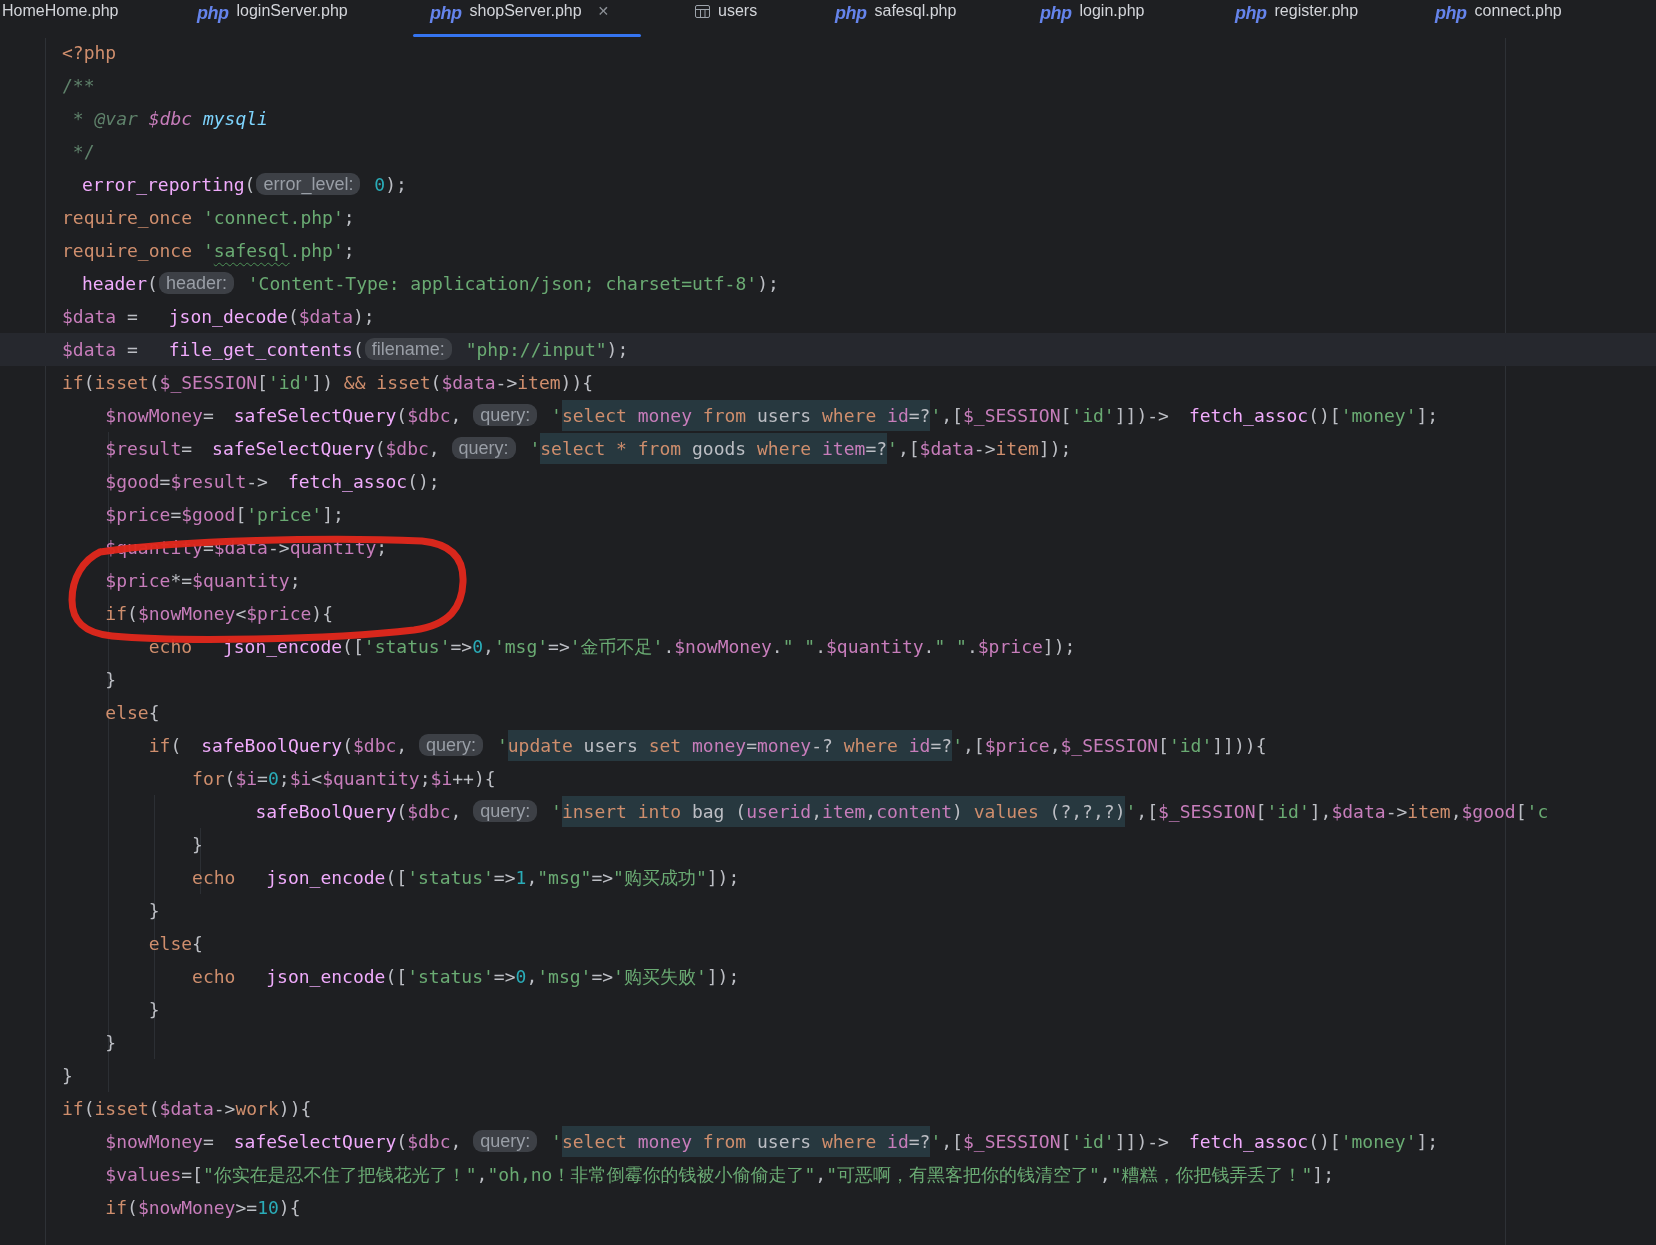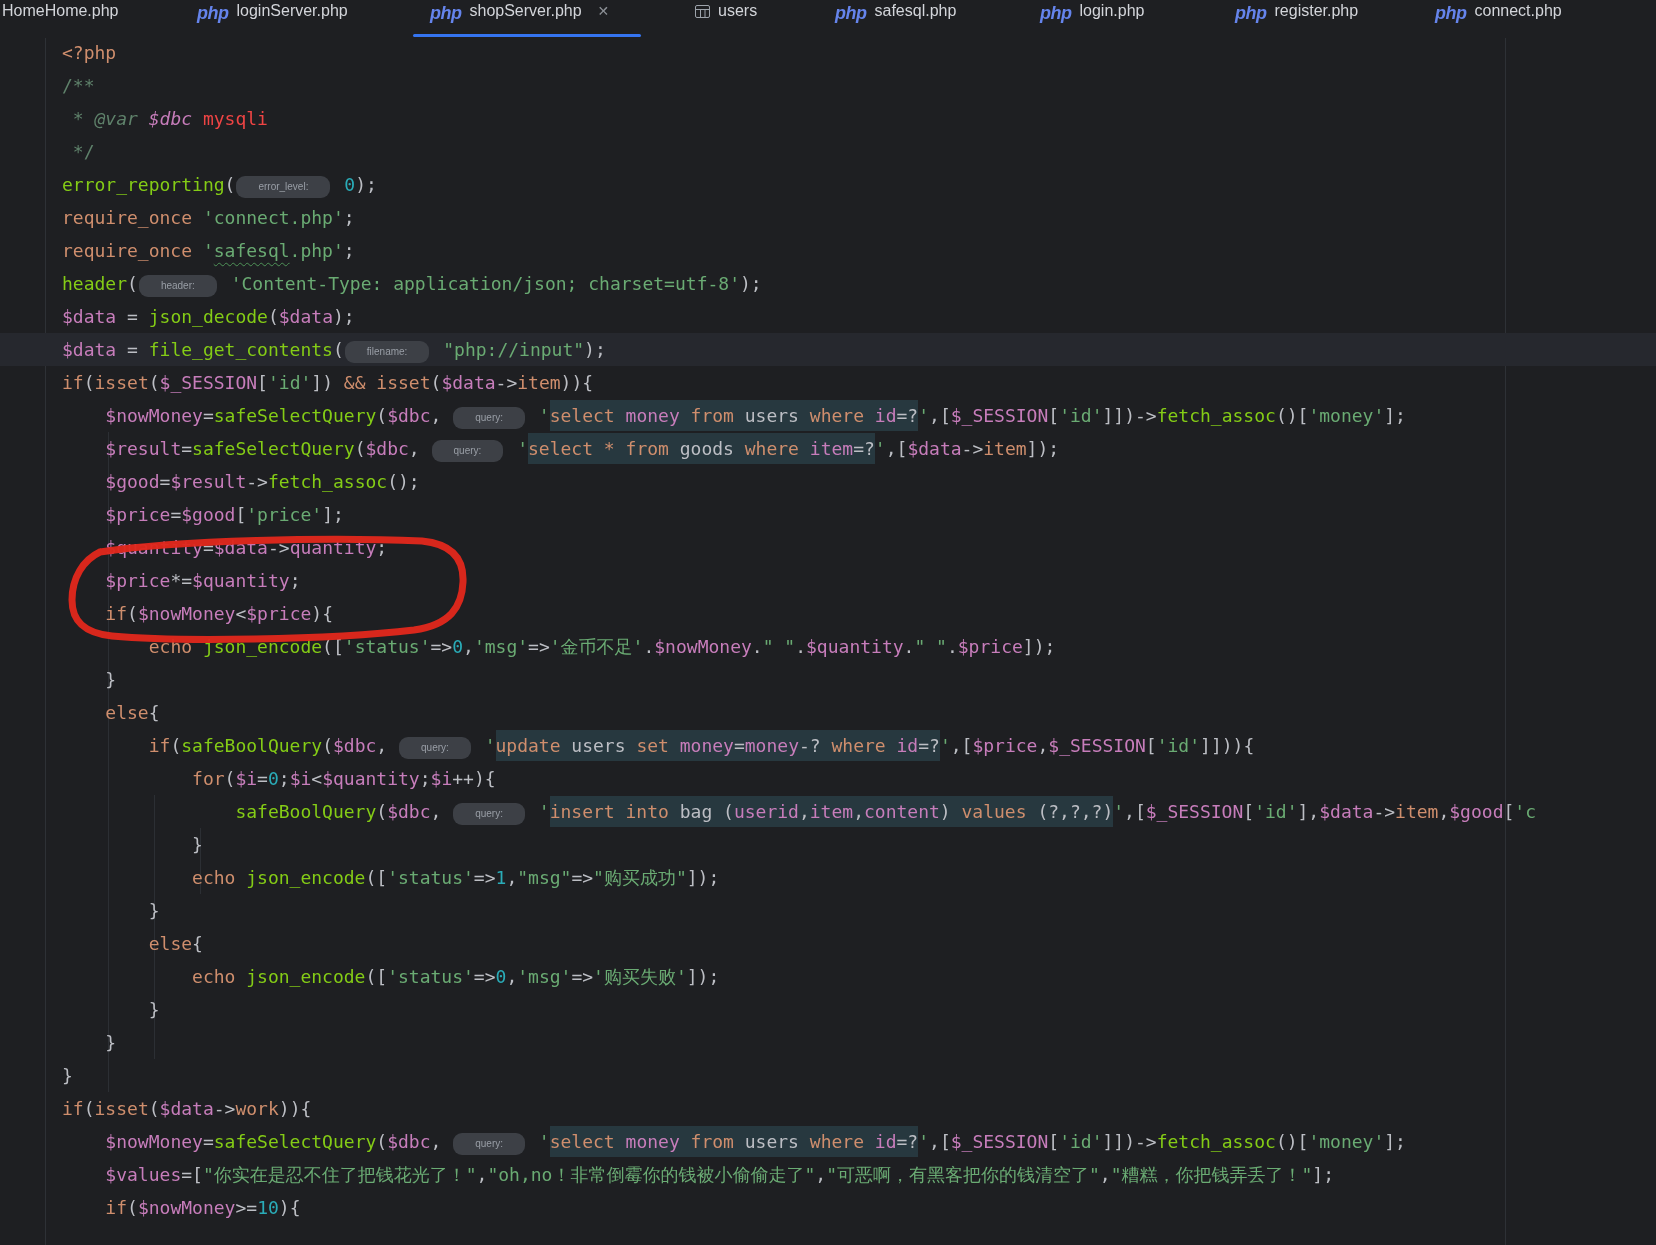--- a/index.html
+++ b/index.html
@@ -16,26 +16,26 @@
   .tabclose{margin-left:16px;color:#8c9096;font-size:14px;position:relative;top:1px;}
   .active-underline{position:absolute;left:413px;bottom:1px;width:228px;height:3px;
                     background:#3574f0;border-radius:2px;}
   
   .editor{position:absolute;left:0;top:38px;width:1656px;height:1207px;background:#1e1f22;overflow:hidden;}
   .vline{position:absolute;top:0;bottom:0;width:1px;background:#2e3136;}
   .iguide{position:absolute;width:1px;background:#2c2f34;}
   .code{position:relative;margin-top:-2px;}
   .line{height:33px;line-height:33px;white-space:pre;font-size:18px;padding-left:62px;color:#bcbec4;}
   .line.current{background:#26282e;}
-  .kw{color:#cf8e6d;} .fn{color:#84cc16;} .var{color:#c77dbb;} .str{color:#6aab73;}
+  .kw{color:#cf8e6d;} .fn{color:#f0abfc;margin-left:20px;} .var{color:#c77dbb;} .str{color:#6aab73;}
   .num{color:#2aacb8;} .pl{color:#bcbec4;}
   .cm{color:#5f826b;} .cmi{color:#5f826b;font-style:italic;}
-  .cmv{color:#c77dbb;font-style:italic;} .cmt2{color:#ef4444;}
-  .hint{display:inline-block;background:#3d4046;color:#999ea6;border-radius:9px;padding:0 22px;
-        font-size:10px;line-height:22px;vertical-align:1px;margin:0 3px 0 1px;
+  .cmv{color:#c77dbb;font-style:italic;} .cmt2{color:#7dd3fc;font-style:italic;}
+  .hint{display:inline-block;background:#3d4046;color:#999ea6;border-radius:9px;padding:0 7px;
+        font-size:18px;line-height:22px;vertical-align:1px;margin:0 3px 0 1px;
         font-family:"Liberation Sans",sans-serif;}
   .sk,.si,.sc{background:#27383f;padding:5px 0;}
   .sk{color:#cf8e6d;} .si{color:#bcbec4;} .sc{color:#c77dbb;}
   .wavy{text-decoration-line:underline;text-decoration-style:wavy;text-decoration-color:#4e9257;
         text-decoration-thickness:1px;text-underline-offset:5px;}
   .annotation{position:absolute;left:0;top:0;pointer-events:none;z-index:8;}
 </style>
 </head>
 <body>
 

